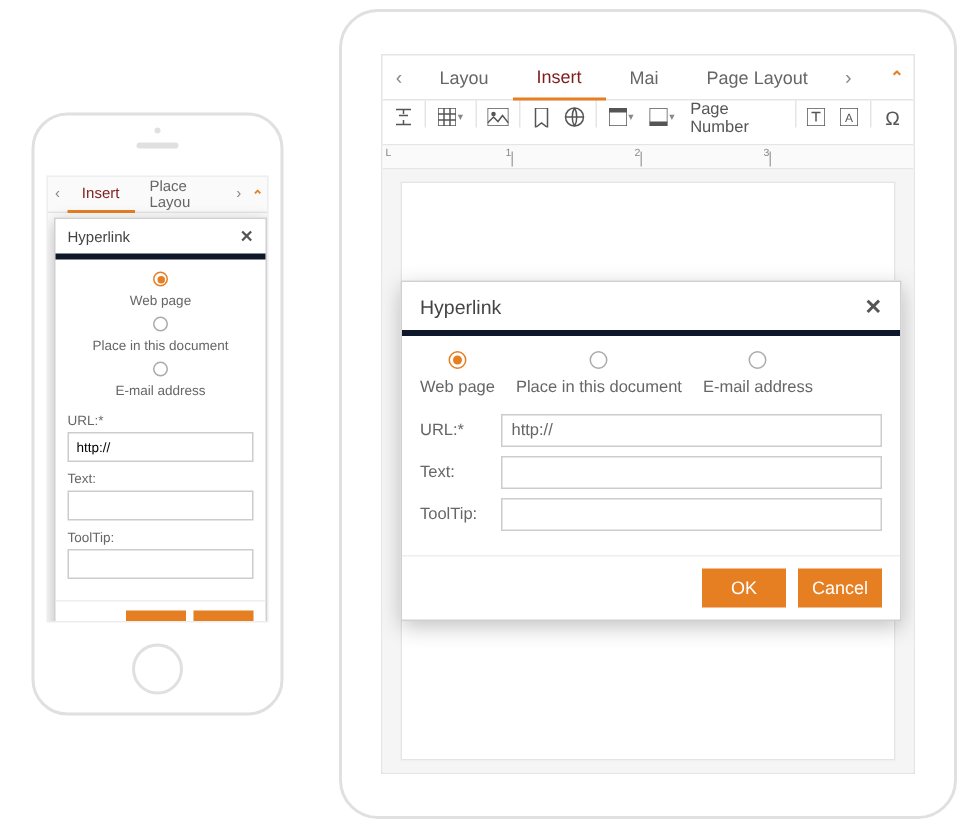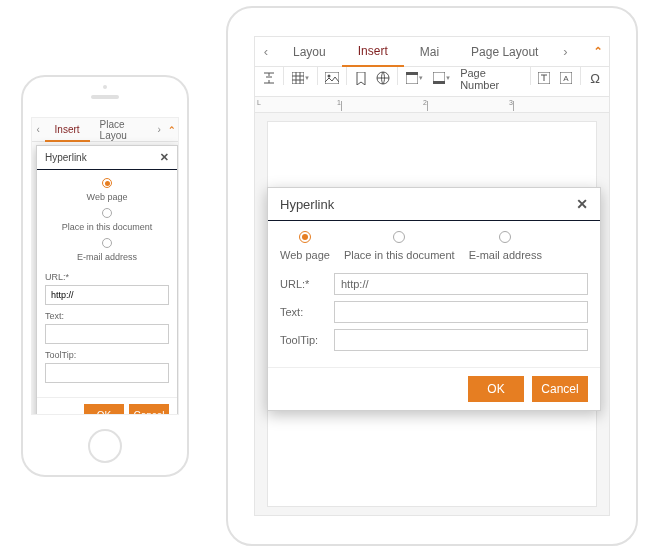--- a/index.html
+++ b/index.html
@@ -44,21 +44,21 @@
 
 
 .doc-area { position: absolute; top: 76px; left: 0; right: 0; bottom: 0; background: #f5f5f5; padding: 8px 12px; }
 .doc-page { width: 100%; height: 100%; background: #fff; border: 1px solid #e5e5e5; }
 
 
 .dialog { position: absolute; background: #fff; border: 1px solid #d0d0d0; box-shadow: 0 4px 14px rgba(0,0,0,0.25); }
 .dialog-tablet { left: 12px; top: 150px; width: 334px; }
 .dialog-phone { position: absolute; left: 4px; top: 27px; width: 142px; box-shadow: 0 3px 10px rgba(0,0,0,0.25); border: 1px solid #d0d0d0; background: #fff; }
 
-.dialog-header { display: flex; align-items: center; justify-content: space-between; padding: 8px 12px; border-bottom: 1px solid #0f172a; font-size: 13px; color: #444; }
+.dialog-header { display: flex; align-items: flex-end; justify-content: space-between; padding: 8px 12px; border-bottom: 4px solid #0f172a; font-size: 13px; color: #444; }
 .dialog-header .close { cursor: pointer; color: #555; font-weight: bold; font-size: 14px; }
 .dialog-body { padding: 10px 12px; font-size: 11px; color: #555; }
 .radio-row { display: flex; gap: 14px; align-items: center; margin-bottom: 12px; }
 .radio-col { display: flex; flex-direction: column; gap: 6px; margin-bottom: 10px; }
 .radio { display: flex; align-items: center; gap: 6px; cursor: pointer; font-size: 11px; color: #666; flex-direction: column; }
 .radio .circ { width: 12px; height: 12px; border: 1px solid #aaa; border-radius: 50%; display: flex; align-items: center; justify-content: center; }
 .radio.checked .circ { border-color: #e67e22; }
 .radio.checked .circ::after { content: ""; width: 6px; height: 6px; background: #e67e22; border-radius: 50%; }
 
 .form-row { display: flex; align-items: center; margin-bottom: 6px; gap: 8px; }

